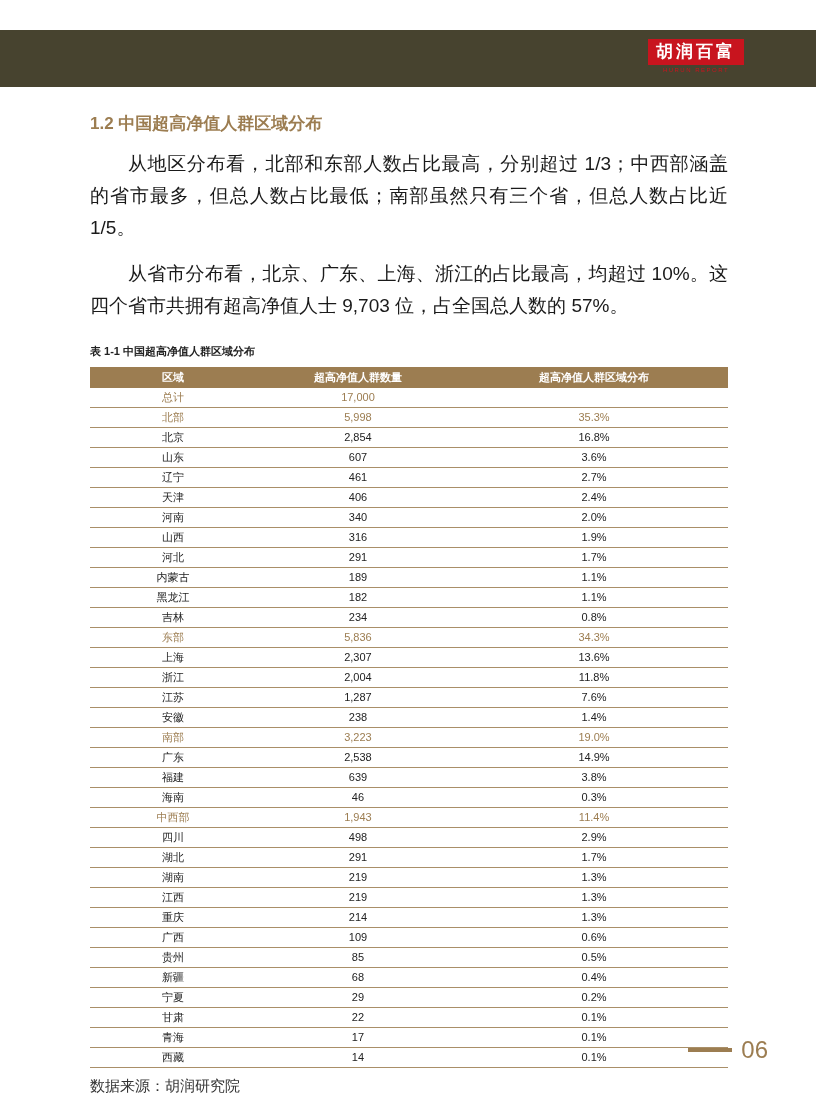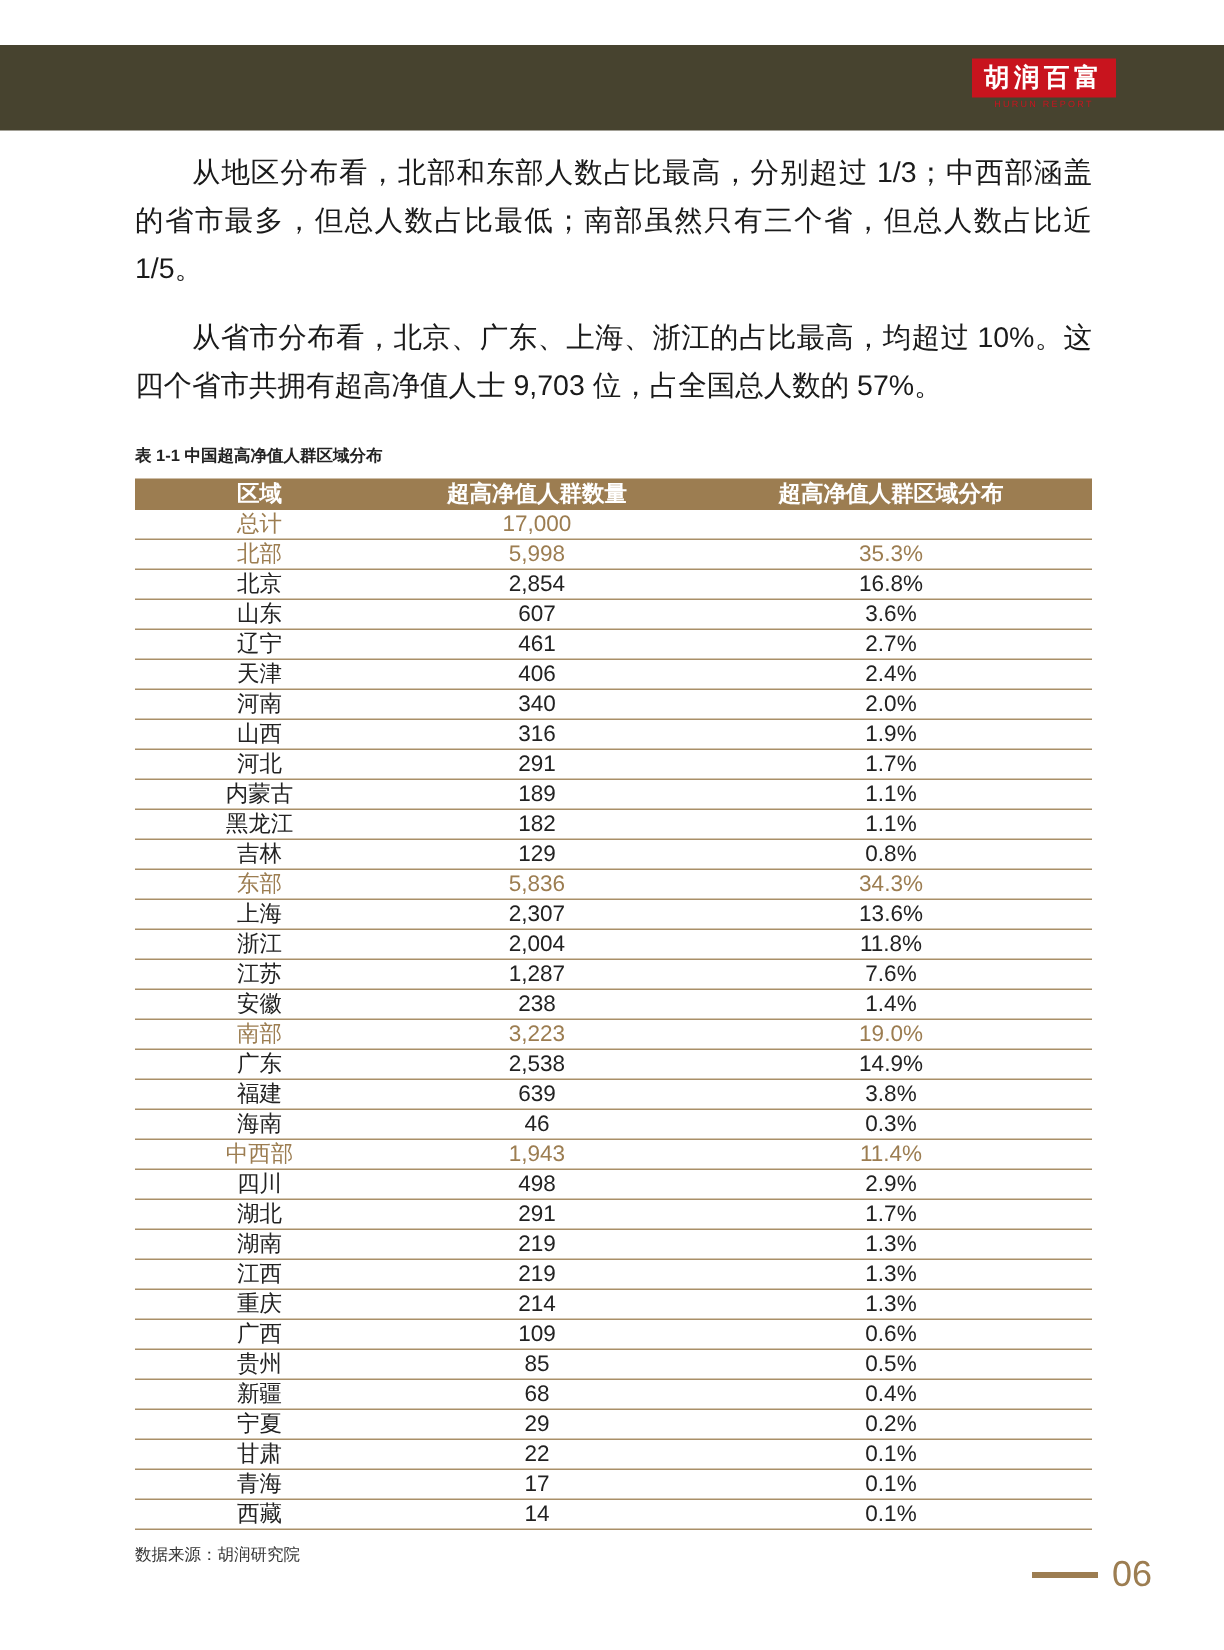--- a/index.html
+++ b/index.html
@@ -81,21 +81,21 @@
   .table-caption {
     margin-top: 22px;
     font-size: 11px;
     font-weight: bold;
     color: #222222;
   }
   table.region-table {
     margin-top: 8px;
     width: 100%;
     border-collapse: collapse;
-    font-size: 15px;
+    font-size: 11px;
   }
   table.region-table th {
     background: var(--accent);
     color: #ffffff;
     font-weight: bold;
     padding: 4px 2px;
     line-height: 13px;
     text-align: center;
   }
   table.region-table td {
@@ -107,21 +107,21 @@
   }
   table.region-table tr.summary td {
     color: var(--accent);
     font-weight: normal;
   }
   table.region-table col.c1 { width: 26%; }
   table.region-table col.c2 { width: 32%; }
   table.region-table col.c3 { width: 42%; }
   .source-note {
     margin-top: 9px;
-    font-size: 11px;
+    font-size: 15px;
     color: #333333;
   }
   
   .footer {
     position: absolute;
     top: 1038px;
     right: 48px;
     display: flex;
     align-items: center;
   }
@@ -143,20 +143,21 @@
 <div class="page">
 
   <div class="top-bar">
     <div class="logo">
       <div class="logo-box">胡润百富</div>
       <div class="logo-sub">Hurun Report</div>
     </div>
   </div>
 
   <div class="content">
+    <div class="section-title">1.2 中国超高净值人群区域分布</div>
     <p class="para">从地区分布看，北部和东部人数占比最高，分别超过 1/3；中西部涵盖的省市最多，但总人数占比最低；南部虽然只有三个省，但总人数占比近 1/5。</p>
     <p class="para">从省市分布看，北京、广东、上海、浙江的占比最高，均超过 10%。这四个省市共拥有超高净值人士 9,703 位，占全国总人数的 57%。</p>
 
     <div class="table-caption">表 1-1 中国超高净值人群区域分布</div>
 
     <table class="region-table">
       <colgroup>
         <col class="c1">
           <col class="c2">
           <col class="c3">
@@ -219,21 +220,21 @@
             <td>189</td>
             <td>1.1%</td>
           </tr>
           <tr>
             <td>黑龙江</td>
             <td>182</td>
             <td>1.1%</td>
           </tr>
           <tr>
             <td>吉林</td>
-            <td>129</td>
+            <td>234</td>
             <td>0.8%</td>
           </tr>
           <tr class="summary">
             <td>东部</td>
             <td>5,836</td>
             <td>34.3%</td>
           </tr>
           <tr>
             <td>上海</td>
             <td>2,307</td>

